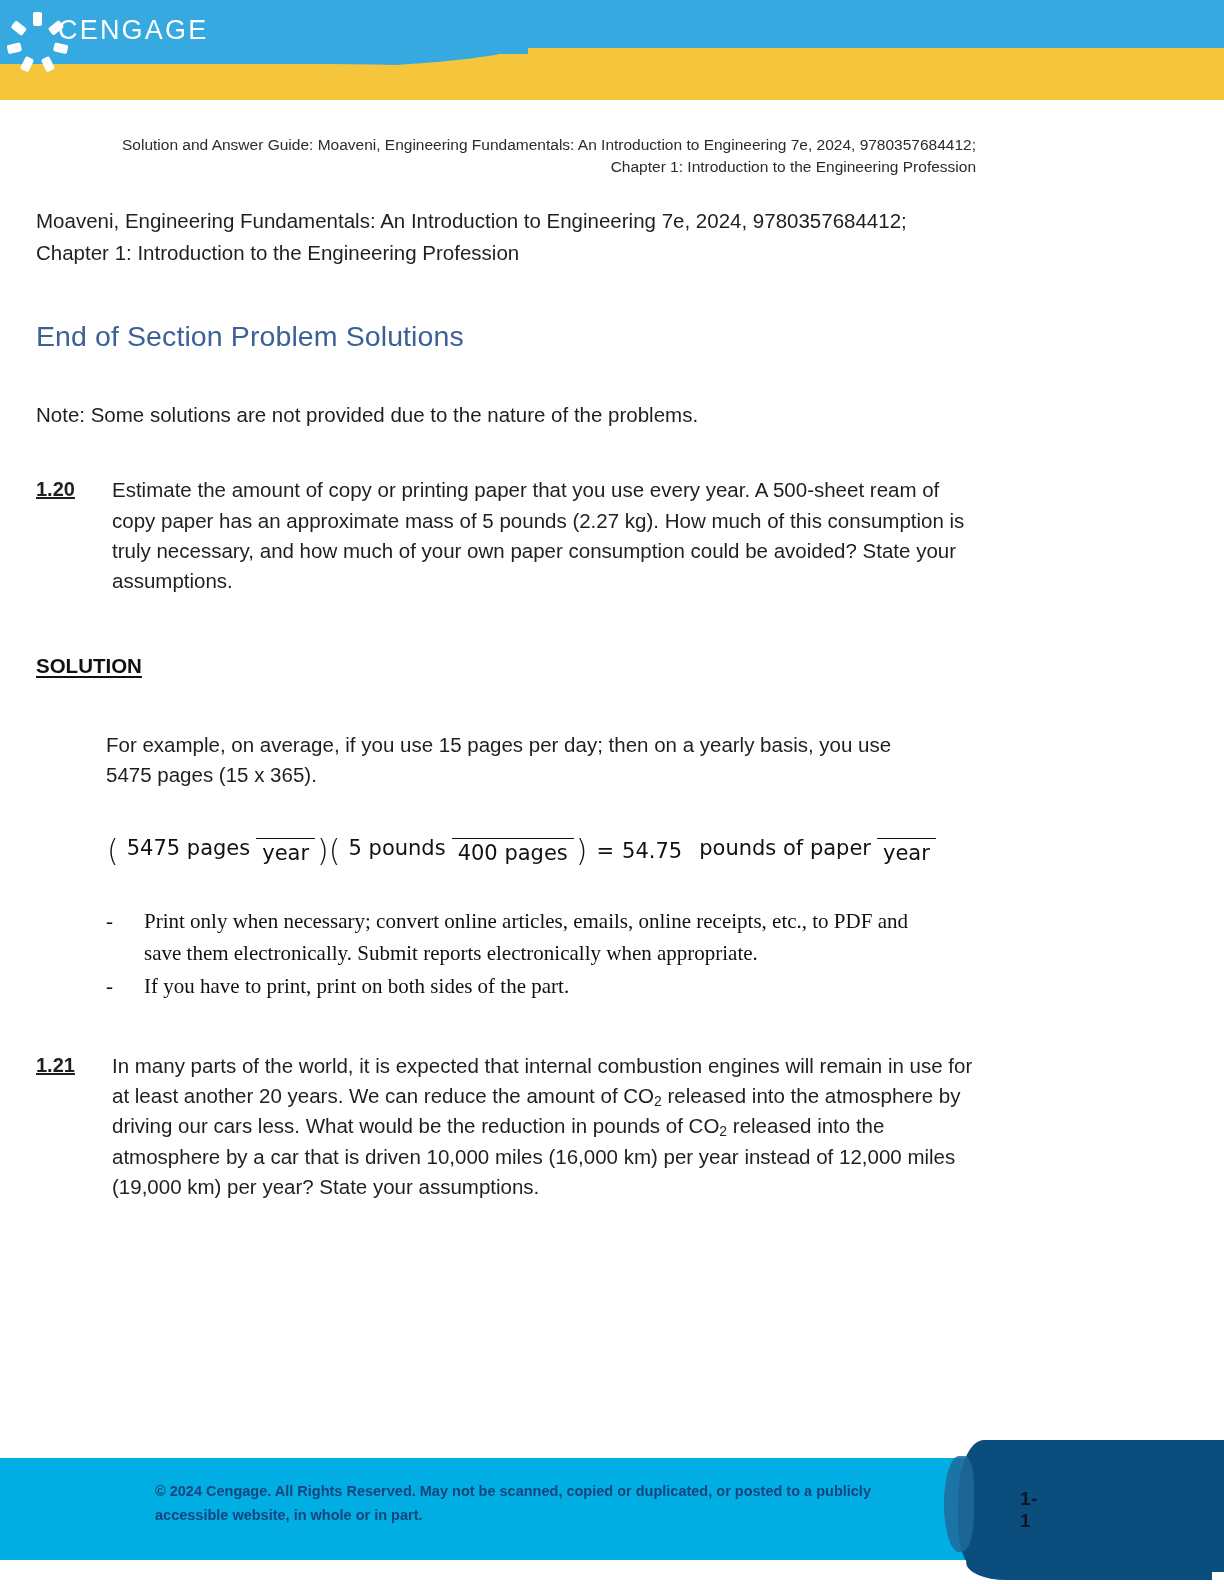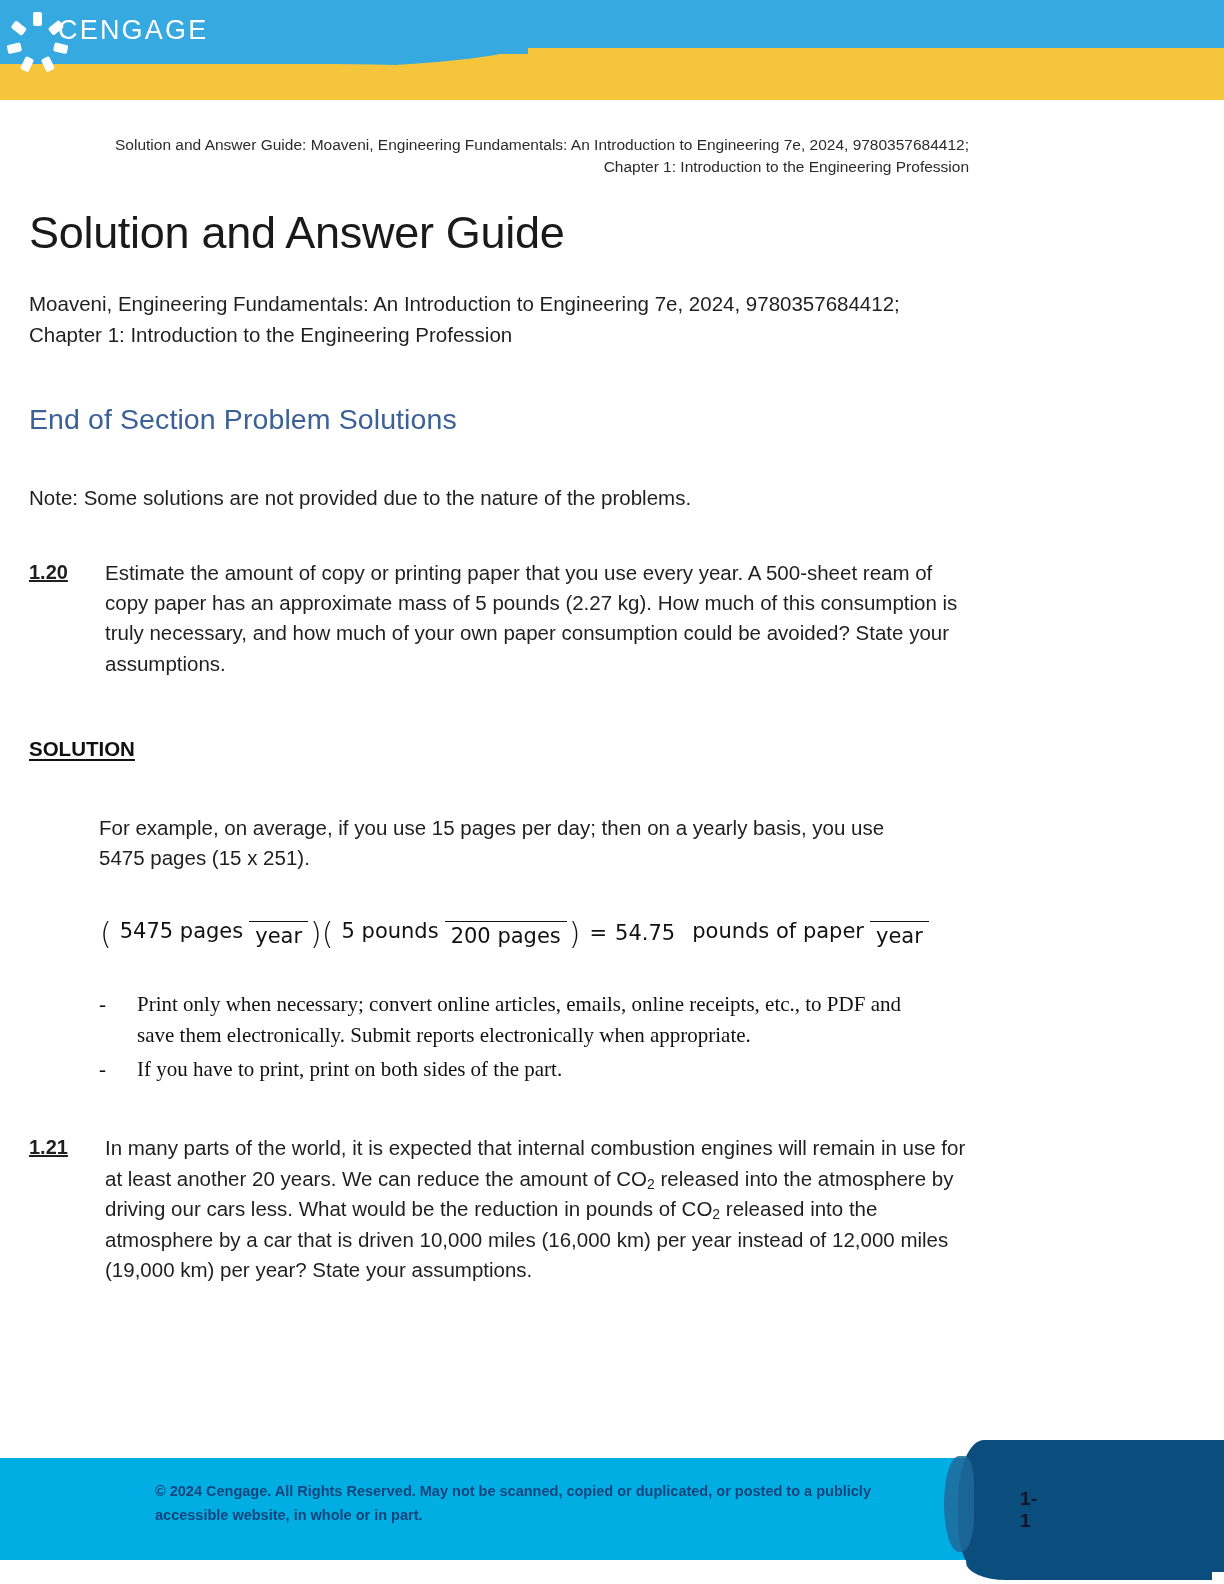--- a/index.html
+++ b/index.html
@@ -119,21 +119,21 @@
     color: #ffffff;
     font-size: 27px;
     letter-spacing: 2.2px;
     font-weight: 400;
     font-family: "Liberation Sans", sans-serif;
   }
 
   
   .page {
     position: absolute;
-    left: 0; top: 112px;
+    left: 7px; top: 112px;
     width: 996px;
   }
   .content {
     margin: 0 auto;
     width: 940px;
     padding-left: 2px;
   }
 
   .running-head {
     text-align: right;
@@ -353,53 +353,52 @@
 </div>
 
 <div class="page">
   <div class="content">
 
     <div class="running-head">
       <div>Solution and Answer Guide: Moaveni, Engineering Fundamentals: An Introduction to Engineering 7e, 2024, 9780357684412;</div>
       <div>Chapter 1: Introduction to the Engineering Profession</div>
     </div>
 
-    <h1 class="doc-title">Solution and Answer Guide</h1>
 
     <div class="doc-subtitle">
       <div>Moaveni, Engineering Fundamentals: An Introduction to Engineering 7e, 2024, 9780357684412;</div>
       <div>Chapter 1: Introduction to the Engineering Profession</div>
     </div>
 
     <h2 class="section-heading">End of Section Problem Solutions</h2>
 
     <div class="note-line">Note: Some solutions are not provided due to the nature of the problems.</div>
 
     
     <div class="problem">
       <div class="problem-number">1.20</div>
       <div class="problem-body">Estimate the amount of copy or printing paper that you use every year. A 500-sheet ream of copy paper has an approximate mass of 5 pounds (2.27 kg). How much of this consumption is truly necessary, and how much of your own paper consumption could be avoided? State your assumptions.</div>
     </div>
 
     <div class="solution-label">SOLUTION</div>
 
     <div class="solution-block">
 
-      <div class="solution-text">For example, on average, if you use 15 pages per day; then on a yearly basis, you use 5475 pages (15 x 251).</div>
+      <div class="solution-text">For example, on average, if you use 15 pages per day; then on a yearly basis, you use 5475 pages (15 x 365).</div>
 
       <div class="equation">
         <span class="paren">(</span>
         <span class="frac">
           <span class="num">5475 pages</span>
           <span class="den">year</span>
         </span>
         <span class="paren">)(</span>
         <span class="frac">
           <span class="num">5 pounds</span>
-          <span class="den">200 pages</span>
+          <span class="den">400 pages</span>
         </span>
         <span class="paren">)</span>
         <span class="eq-op">=</span>
         <span class="eq-val">54.75</span>
         <span class="frac">
           <span class="num">pounds of paper</span>
           <span class="den">year</span>
         </span>
       </div>
 

